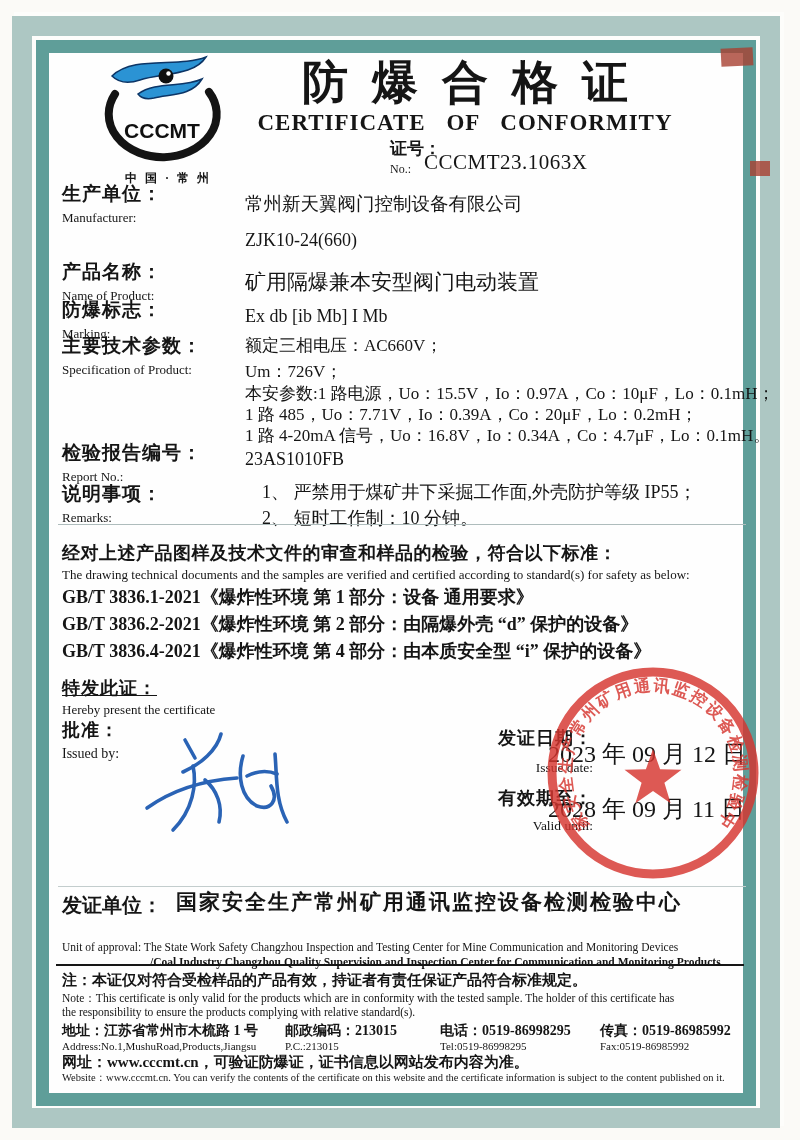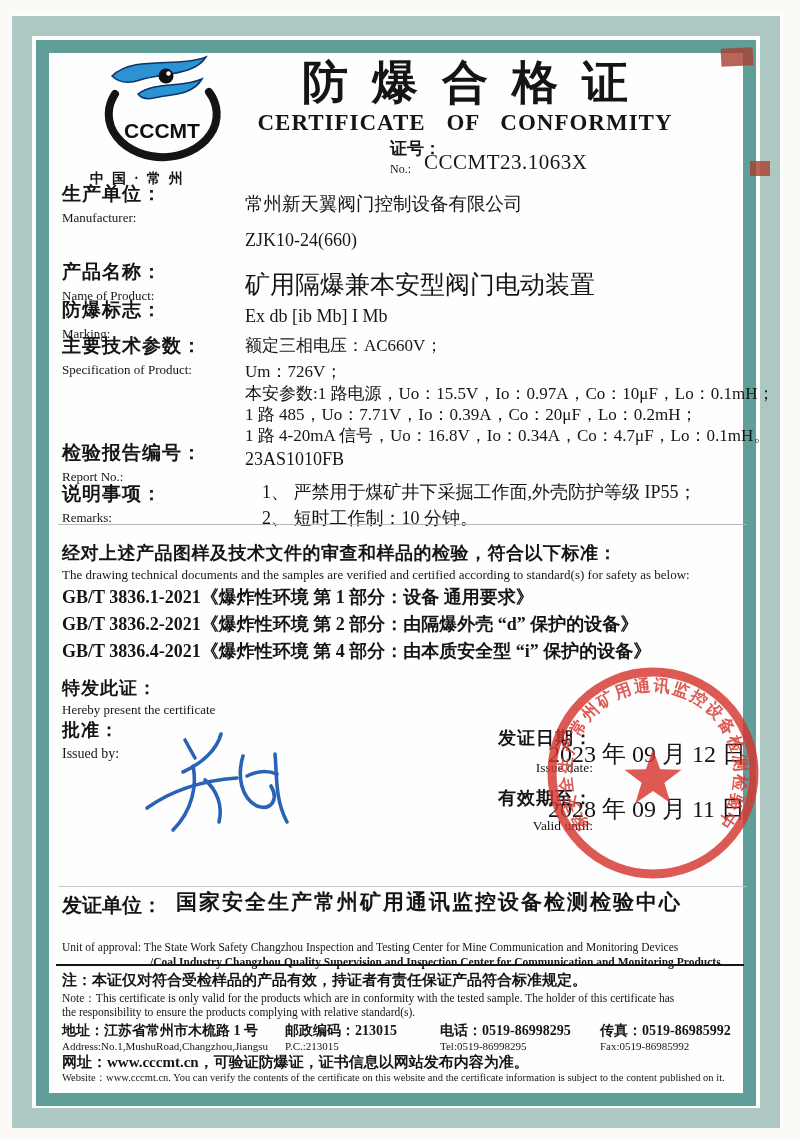--- a/index.html
+++ b/index.html
@@ -26,21 +26,21 @@
   .spec{font-size:17px;}
   .rem{left:262px;}
 
   .hr-light{position:absolute;left:58px;width:688px;height:1px;background:#aebcbc;}
   .hr-black{position:absolute;left:56px;width:688px;height:2px;background:#161616;}
 
   .std-cn{left:62px;top:541px;font-size:18px;font-weight:600;letter-spacing:.5px;white-space:nowrap;}
   .std-en{left:62px;top:567px;font-size:13px;white-space:nowrap;}
   .std-item{left:62px;font-size:18px;font-weight:600;white-space:nowrap;}
 
-  .present-cn{left:62px;top:676px;font-size:18px;font-weight:700;letter-spacing:1px;}
+  .present-cn{left:62px;top:676px;font-size:18px;font-weight:700;letter-spacing:1px;text-decoration:underline;}
   .present-en{left:62px;top:702px;font-size:13px;}
   .approve-cn{left:62px;top:718px;font-size:18px;font-weight:700;letter-spacing:1px;}
   .approve-en{left:62px;top:746px;font-size:14px;}
   .datecol{position:absolute;left:395px;width:198px;text-align:right;white-space:nowrap;}
   .dc-cn{font-size:18px;font-weight:700;letter-spacing:1px;}
   .dc-en{font-size:13.5px;}
   .dateval{position:absolute;left:548px;font-size:24px;z-index:3;white-space:nowrap;}
 
   .sig{position:absolute;left:125px;top:726px;z-index:2;}
   .stamp{position:absolute;left:538px;top:658px;z-index:4;opacity:.82;}
@@ -53,21 +53,21 @@
 
   .note-cn{left:62px;top:971px;font-size:15px;font-weight:700;white-space:nowrap;}
   .note-e1{left:62px;top:991px;font-size:11.5px;white-space:nowrap;}
   .note-e2{left:62px;top:1006px;font-size:11.5px;white-space:nowrap;}
   .addr-row{font-size:14px;font-weight:700;white-space:nowrap;}
   .addr-en{font-size:11px;white-space:nowrap;}
   .web-cn{left:62px;top:1053px;font-size:15px;font-weight:700;white-space:nowrap;}
   .web-en{left:62px;top:1071px;font-size:10.5px;white-space:nowrap;}
 
   .logo-wrap{position:absolute;left:82px;top:52px;width:170px;}
-  .logo-region{margin-top:2px;font-size:14px;font-weight:700;letter-spacing:8px;text-indent:8px;white-space:nowrap;}
+  .logo-region{margin-top:2px;text-align:center;font-size:12px;font-weight:700;letter-spacing:8px;text-indent:8px;white-space:nowrap;}
 </style>
 </head>
 <body>
 
 <div class="page">
   <div class="paper"></div>
   <div class="band-outer"></div>
   <div class="band-inner"></div>
   <div class="redmark" style="left:721px;top:48px;width:32px;height:18px;transform:rotate(-3deg);"></div>
   <div class="redmark" style="left:750px;top:161px;width:20px;height:15px;"></div>
@@ -97,21 +97,21 @@
     <span class="len">Manufacturer:</span>
   </div>
   <div class="val" style="top:191px;font-size:18.5px">常州新天翼阀门控制设备有限公司</div>
 
   <div class="val" style="top:230px">ZJK10-24(660)</div>
 
   <div class="lbl" style="top:259px">
     <span class="lcn">产品名称：</span>
     <span class="len">Name of Product:</span>
   </div>
-  <div class="val" style="top:268px;font-size:25px">矿用隔爆兼本安型阀门电动装置</div>
+  <div class="val" style="top:268px;font-size:21px">矿用隔爆兼本安型阀门电动装置</div>
 
   <div class="lbl" style="top:297px">
     <span class="lcn">防爆标志：</span>
     <span class="len">Marking:</span>
   </div>
   <div class="val" style="top:306px">Ex db [ib Mb] I Mb</div>
 
   <div class="lbl" style="top:333px">
     <span class="lcn">主要技术参数：</span>
     <span class="len">Specification of Product:</span>
@@ -192,20 +192,20 @@
 
   <div class="abs note-cn">注：本证仅对符合受检样品的产品有效，持证者有责任保证产品符合标准规定。</div>
   <div class="abs note-e2">the responsibility to ensure the products complying with relative standard(s).</div>
   <div class="abs note-e1">Note：This certificate is only valid for the products which are in conformity with the tested sample. The holder of this certificate has</div>
 
   <div class="abs addr-row" style="left:62px;top:1022px">地址：江苏省常州市木梳路 1 号</div>
   <div class="abs addr-row" style="left:285px;top:1022px">邮政编码：213015</div>
   <div class="abs addr-row" style="left:440px;top:1022px">电话：0519-86998295</div>
   <div class="abs addr-row" style="left:600px;top:1022px">传真：0519-86985992</div>
 
-  <div class="abs addr-en" style="left:62px;top:1040px">Address:No.1,MushuRoad,Changzhou,Jiangsu</div>
+  <div class="abs addr-en" style="left:62px;top:1040px">Address:No.1,MushuRoad,Products,Jiangsu</div>
   <div class="abs addr-en" style="left:285px;top:1040px">P.C.:213015</div>
   <div class="abs addr-en" style="left:440px;top:1040px">Tel:0519-86998295</div>
   <div class="abs addr-en" style="left:600px;top:1040px">Fax:0519-86985992</div>
 
   <div class="abs web-cn">网址：www.cccmt.cn，可验证防爆证，证书信息以网站发布内容为准。</div>
   <div class="abs web-en">Website：www.cccmt.cn. You can verify the contents of the certificate on this website and the certificate information is subject to the content published on it.</div>
 </div>
 
 </body></html>

